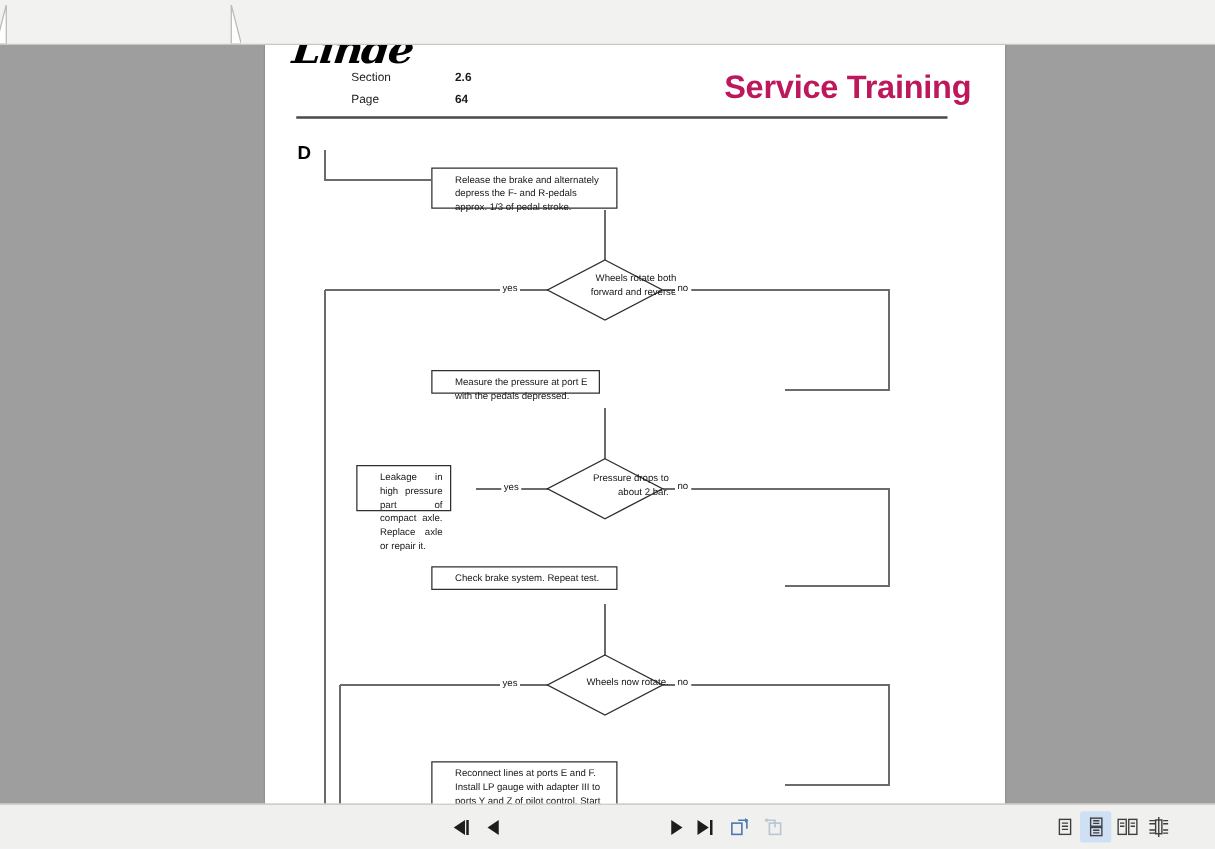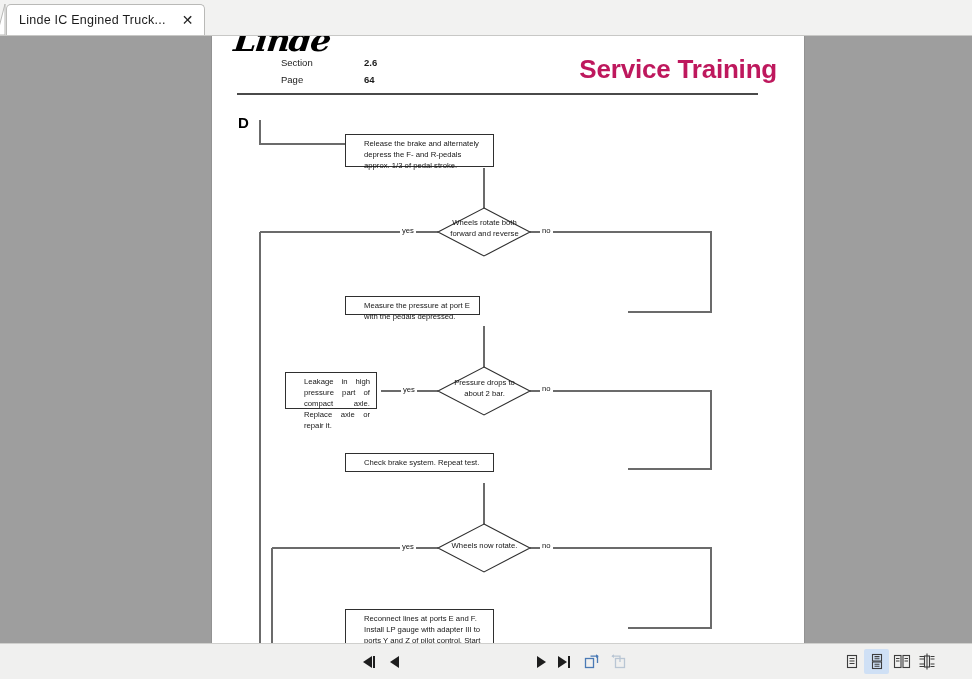--- a/index.html
+++ b/index.html
@@ -156,21 +156,21 @@
     line-height: 1.42;
     color: #161616;
     padding: 4px 6px 4px 18px;
   }
   .node-box.justified { text-align: justify; }
   .node-diamond-label {
     position: absolute;
     font-size: 7.7px;
     line-height: 1.42;
     color: #161616;
-    text-align: center;
+    text-align: right;
     white-space: pre-line;
   }
   .branch-label {
     position: absolute;
     font-size: 7.7px;
     color: #161616;
     background: #ffffff;
     padding: 0 2px;
   }
 
@@ -225,24 +225,20 @@
   <div class="tabbar">
     <div class="tab-slant-left">
       <svg width="9" height="31" viewBox="0 0 9 31">
           <path d="M8 0 L8 31 L0 31 Z" fill="#ffffff" stroke="#b9b9b7" stroke-width="1"></path>
         </svg>
     </div>
     <div class="tab-slant-right">
       <svg width="9" height="31" viewBox="0 0 9 31">
           <path d="M1 0 L1 31 L9 31 Z" fill="#ffffff" stroke="#b9b9b7" stroke-width="1"></path>
         </svg>
-    </div>
-    <div class="tab">
-      <span class="tab-title">Linde IC Engined Truck...</span>
-      <span class="tab-close">✕</span>
     </div>
   </div>
 
   <div class="viewer">
     <div class="page">
 
       <div class="doc-logo">Linde</div>
 
       <div class="meta meta-row-section">
         <span class="meta-label">Section</span>
@@ -294,21 +290,21 @@
           </g>
         </svg>
 
         <div class="node-box" style="left:133px; top:98px; width:149px; height:33px;">Release the brake and alternately depress the F- and R-pedals approx. 1/3 of pedal stroke.</div>
 
         <div class="node-diamond-label" style="left:216px; top:182px; width:113px;">Wheels rotate both
 forward and reverse</div>
 
         <div class="node-box" style="left:133px; top:260px; width:135px; height:19px;">Measure the pressure at port E with the pedals depressed.</div>
 
-        <div class="node-box justified" style="left:73px; top:336px; width:92px; height:37px;">Leakage in high pressure part of compact axle. Replace axle or repair it.</div>
+        <div class="node-box justified" style="left:73px; top:336px; width:76px; height:37px;">Leakage in high pressure part of compact axle. Replace axle or repair it.</div>
 
         <div class="node-diamond-label" style="left:222px; top:342px; width:101px;">Pressure drops to
 about 2 bar.</div>
 
         <div class="node-box" style="left:133px; top:417px; width:149px; height:19px;">Check brake system. Repeat test.</div>
 
         <div class="node-diamond-label" style="left:222px; top:505px; width:101px;">Wheels now rotate.</div>
 
         <div class="node-box" style="left:133px; top:573px; width:149px; height:36px;">Reconnect lines at ports E and F. Install LP gauge with adapter III to ports Y and Z of pilot control. Start engine and compare pressure on gauges with the brake released.</div>
 

